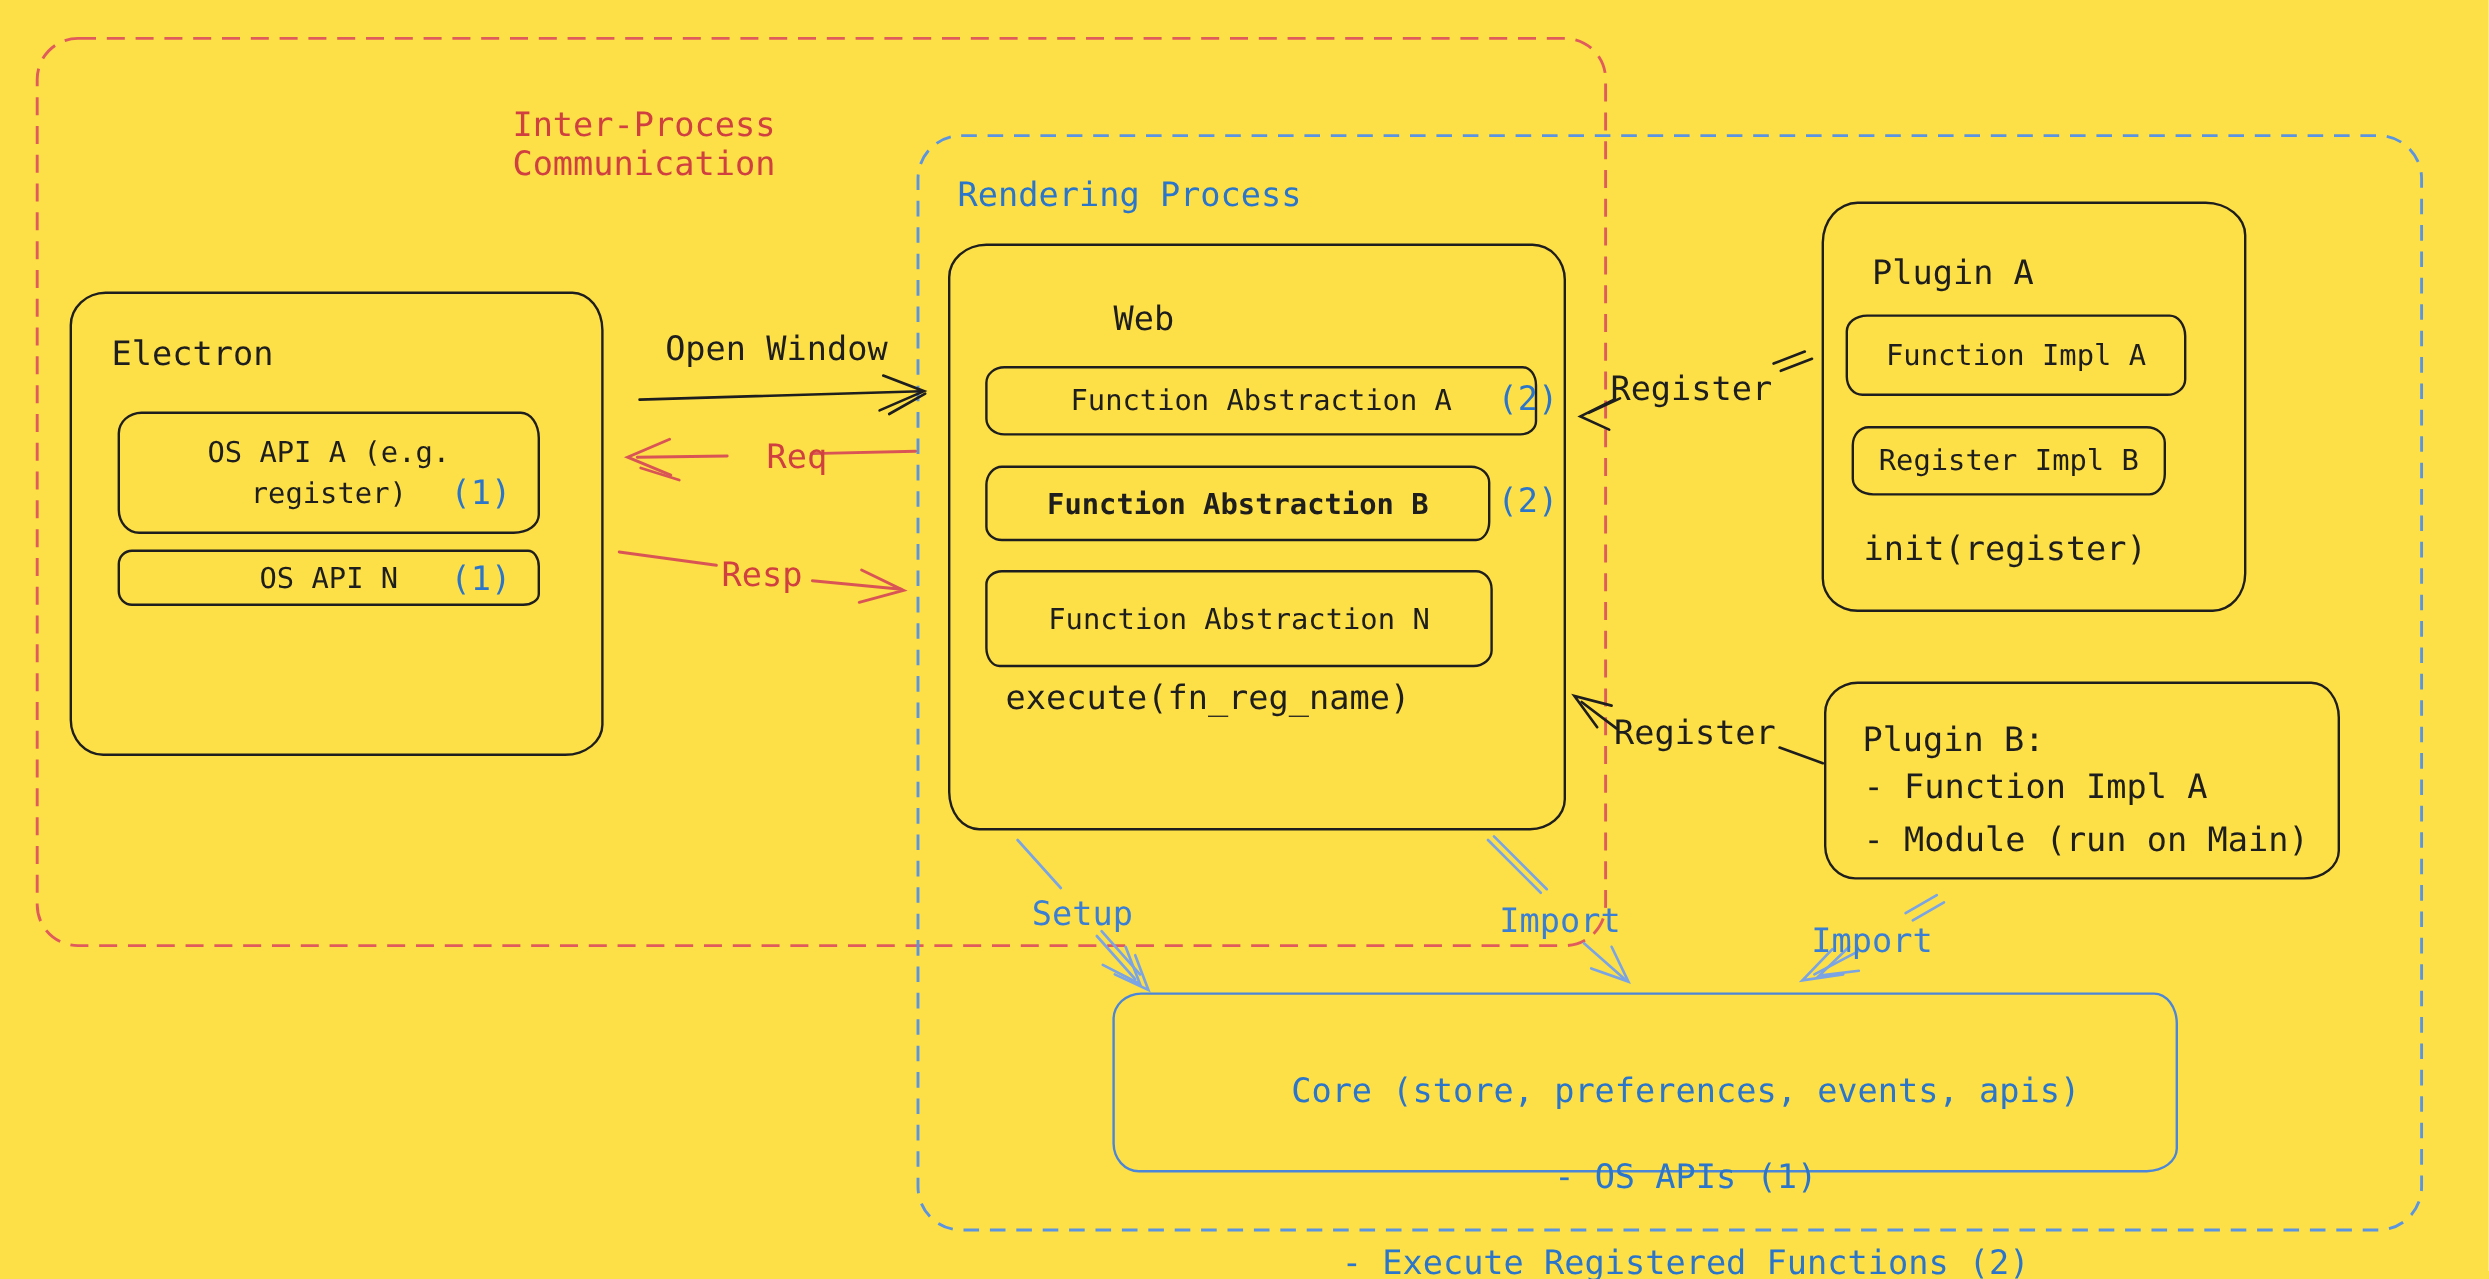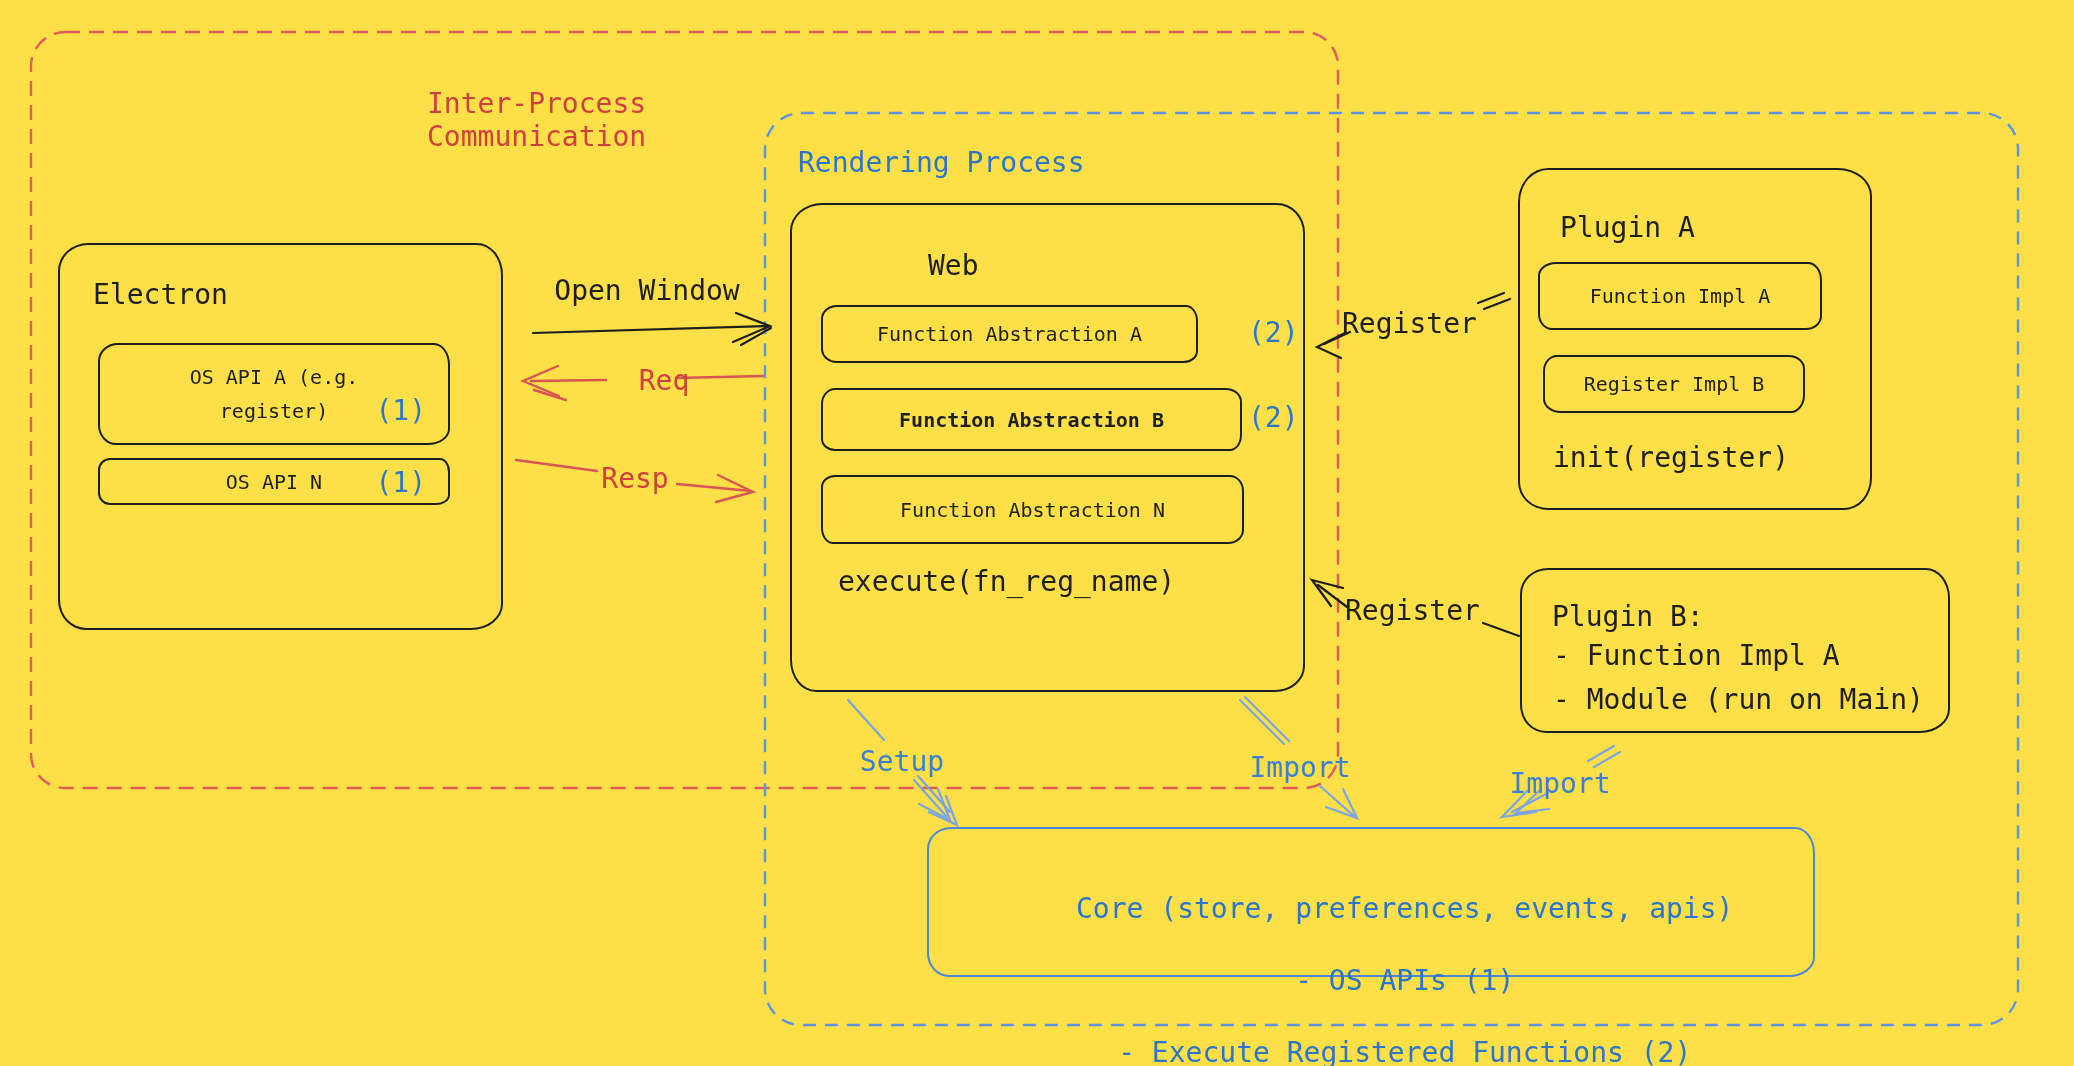--- a/index.html
+++ b/index.html
@@ -6,21 +6,21 @@
   *{box-sizing:border-box;}
   #canvas{
     position:relative;width:2074px;height:1066px;background:#fde047;overflow:hidden;
     font-family:"DejaVu Sans Mono", monospace;color:#1e1e1e;
   }
   svg.layer{position:absolute;left:0;top:0;width:2074px;height:1066px;}
   .box{position:absolute;border:2.2px solid #1e1e1e;background:transparent;}
   .bluebox{border-color:#4c86d8;}
   .flexc{display:flex;align-items:center;justify-content:center;text-align:center;}
   .label{position:absolute;font-size:28px;line-height:28px;white-space:pre;}
-  .inner{font-size:20px;line-height:34px;white-space:pre;}
+  .inner{font-size:24px;line-height:34px;white-space:pre;}
   .red{color:#d04040;}
   .blue{color:#2b76cb;}
   .bluesoft{color:#3b7fd4;}
   .badge{position:absolute;font-size:28px;line-height:28px;color:#2b76cb;white-space:pre;}
   .centerlbl{transform:translate(-50%,-50%);}
 </style>
 </head>
 <body>
 
 <div id="canvas">
@@ -104,31 +104,31 @@
     <span class="badge" style="right:22px;top:9px;position:absolute;">(1)</span>
   </div>
 
   <div class="label centerlbl" style="left:647px;top:291px;">Open Window</div>
   <div class="label red centerlbl" style="left:664px;top:381px;">Req</div>
   <div class="label red centerlbl" style="left:635px;top:479px;">Resp</div>
 
   <div class="box" style="left:790px;top:203px;width:515px;height:489px;border-radius:32px 28px 30px 26px / 28px 30px 26px 32px;"></div>
   <div class="label" style="left:928px;top:252px;">Web</div>
 
-  <div class="box flexc" style="left:821px;top:305px;width:377px;height:58px;border-radius:16px 12px 14px 16px / 14px 16px 12px 14px;text-align:center;">
+  <div class="box flexc" style="left:821px;top:305px;width:460px;height:58px;border-radius:16px 12px 14px 16px / 14px 16px 12px 14px;text-align:center;">
     <div class="inner">Function Abstraction A</div>
   </div>
   <div class="badge" style="left:1248px;top:319px;">(2)</div>
 
   <div class="box flexc" style="left:821px;top:388px;width:421px;height:63px;border-radius:14px 16px 12px 14px / 16px 14px 16px 12px;font-weight:bold;">
     <div class="inner">Function Abstraction B</div>
   </div>
   <div class="badge" style="left:1248px;top:404px;">(2)</div>
 
-  <div class="box flexc" style="left:821px;top:475px;width:423px;height:69px;border-radius:14px 14px 16px 12px / 12px 16px 14px 16px;">
+  <div class="box flexc" style="left:821px;top:475px;width:423px;height:81px;border-radius:14px 14px 16px 12px / 12px 16px 14px 16px;">
     <div class="inner">Function Abstraction N</div>
   </div>
 
   <div class="label" style="left:838px;top:544px;margin-top:24px;">execute(fn_reg_name)</div>
 
   <div class="label" style="left:1342px;top:310px;">Register</div>
   <div class="label" style="left:1345px;top:597px;">Register</div>
 
   <div class="box" style="left:1518px;top:168px;width:354px;height:342px;border-radius:30px 34px 28px 30px / 34px 28px 32px 28px;"></div>
   <div class="label" style="left:1560px;top:214px;">Plugin A</div>

